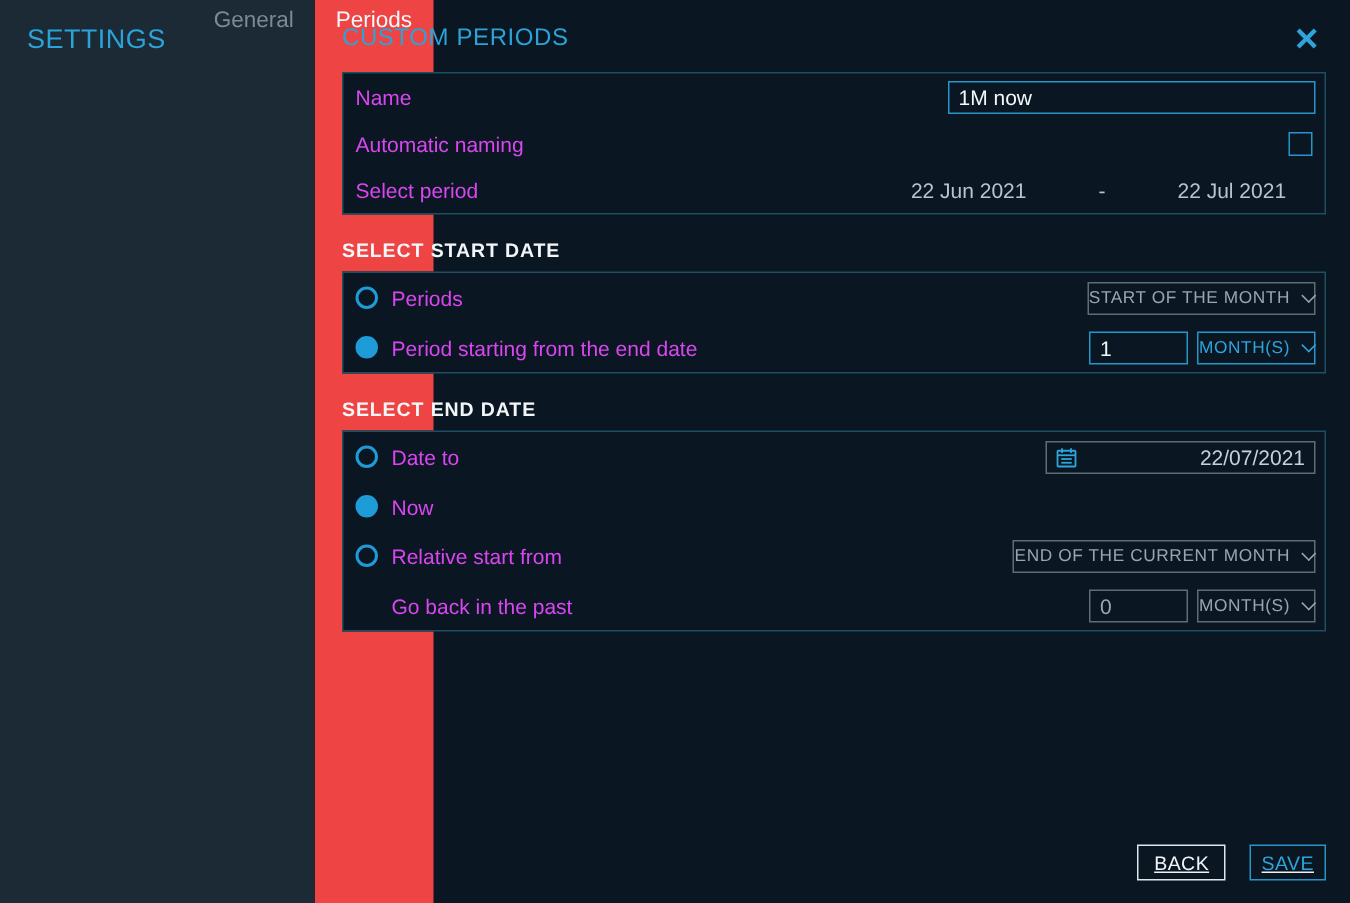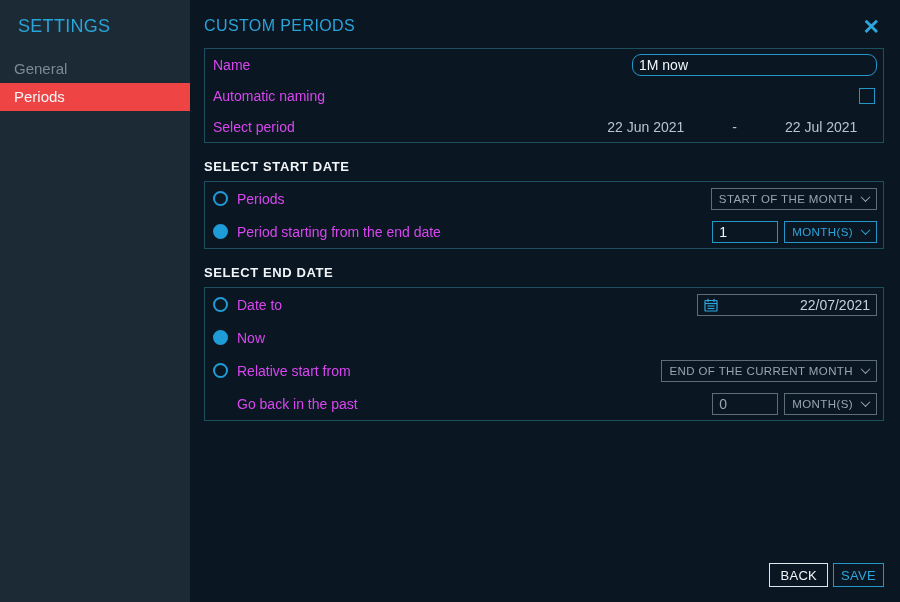--- a/index.html
+++ b/index.html
@@ -5,24 +5,24 @@
   * { margin:0; padding:0; box-sizing:border-box; }
   html,body { width:900px; height:602px; overflow:hidden; }
   body {
     font-family:"Liberation Sans", sans-serif;
     background:#0a1622;
     color:#eef3f6;
     display:flex;
   }
   
   .sidebar {
-    width:190px; height:100%;
+    width:214px; height:100%;
     background:#1b2a34;
     flex-shrink:0;
-    display:flex; flex-direction:column;
+    display:flex; flex-direction:row;
   }
   .sidebar-title {
     color:#2aa3d8;
     font-size:18px;
     font-weight:400;
     padding:16px 18px 18px 18px;
     letter-spacing:0.3px;
   }
   .side-item {
     font-size:15px;
@@ -72,21 +72,21 @@
   .text-input {
     background:transparent;
     border:1px solid #2496c9;
     color:#f2f7fa;
     font-family:"Liberation Sans", sans-serif;
     font-size:14px;
     height:22px;
     padding:0 6px;
     outline:none;
   }
-  .name-input { width:245px;border-radius:9px; }
+  .name-input { width:245px; }
   .num-input { width:66px; }
   .num-input.inactive { border-color:#5d6d77; color:#9aa7b0; }
   .checkbox {
     width:16px; height:16px;
     border:1px solid #2496c9;
     background:transparent;
     cursor:pointer;
     margin-right:2px;
   }
   .radio {
@@ -108,21 +108,21 @@
     cursor:pointer;
   }
   .date-input .date-val {
     flex:1; text-align:right;
     font-size:14px; color:#c6d2da;
   }
   .dropdown {
     height:22px;
     border:1px solid #5d6d77;
     display:flex; align-items:center; justify-content:center;
-    padding:0 7px;
+    padding:0 0;
     font-size:11.5px;
     color:#99a6af;
     letter-spacing:0.4px;
     cursor:pointer;
     white-space:nowrap;
   }
   .dropdown.accent { border-color:#2496c9; color:#2da5dc; }
   .chev {
     display:inline-block;
     width:7px; height:7px;
@@ -133,21 +133,22 @@
   }
   .ctrl-group { display:flex; align-items:center; gap:6px; }
   
   .period-vals { display:flex; align-items:center; font-size:14px; color:#b9c5cd; }
   .period-dash { margin:0 48px 0 48px; color:#b9c5cd; }
   .period-end { width:92px; text-align:left; }
   
   .footer {
     margin-top:auto;
     display:flex; justify-content:flex-end; align-items:center;
-    gap:5px;
+    gap:16px;
+    text-decoration:underline;
   }
   .btn {
     height:24px;
     background:transparent;
     font-family:"Liberation Sans", sans-serif;
     font-size:13px;
     letter-spacing:0.3px;
     padding:0 10px;
     cursor:pointer;
   }

